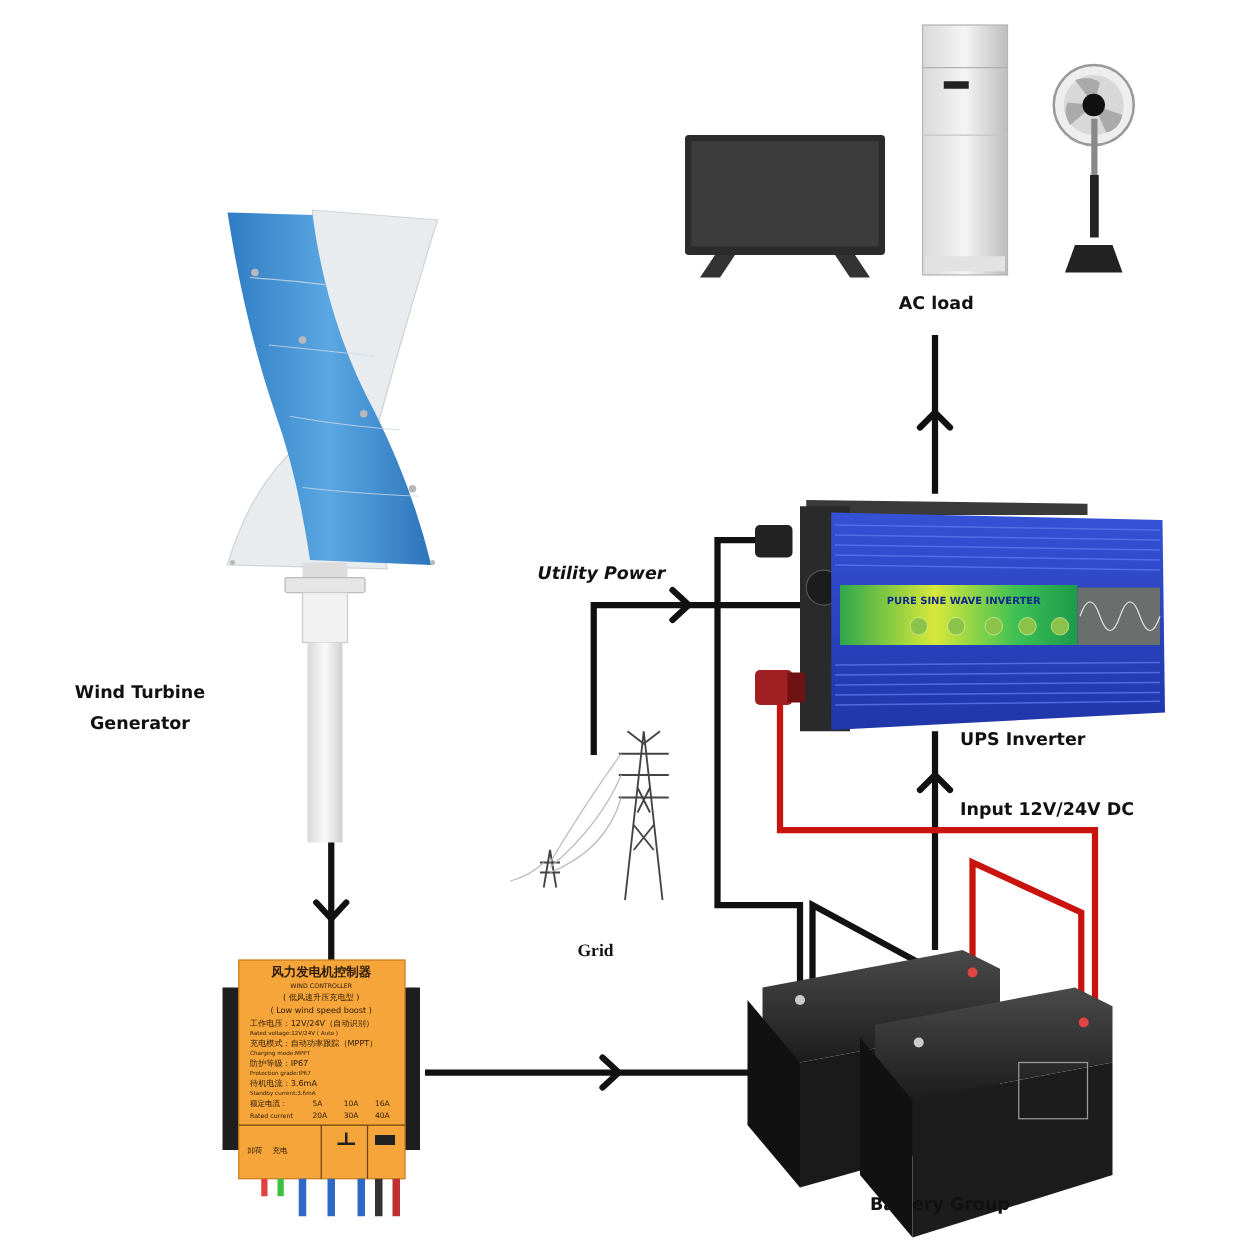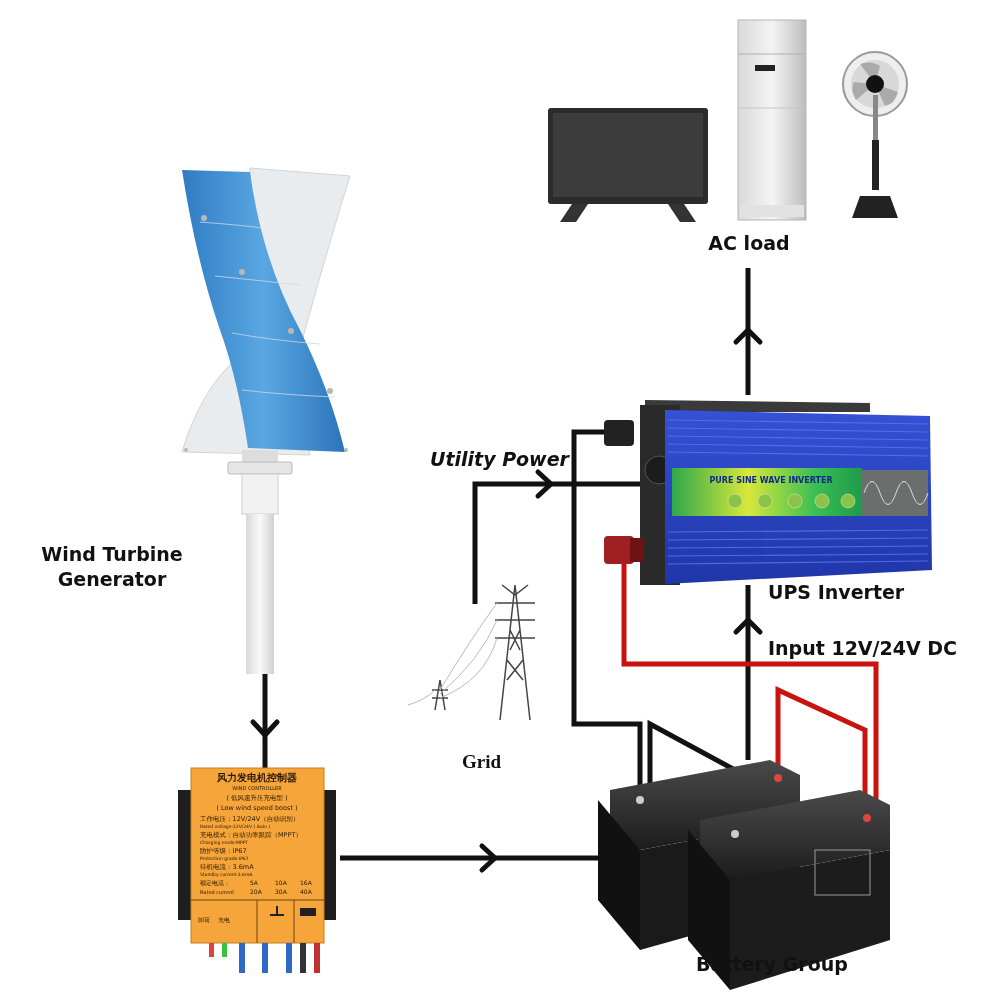--- a/index.html
+++ b/index.html
@@ -1,18 +1,18 @@
 <!DOCTYPE html>
 <html><head>
 <meta charset="utf-8">
 <style>
   html,body{margin:0;padding:0;background:#fff;}
   body{width:1000px;height:1000px;position:relative;overflow:hidden;font-family:"DejaVu Sans","Liberation Sans",sans-serif;}
   #stage{position:absolute;left:0;top:0;width:1000px;height:1000px;}
-  .label{position:absolute;font-weight:bold;color:#111;font-size:19px;line-height:24px;text-align:center;white-space:nowrap;}
+  .label{position:absolute;font-weight:bold;color:#111;font-size:14px;line-height:24px;text-align:center;white-space:nowrap;}
   .ctrl-text{font-family:"DejaVu Sans","Liberation Sans",sans-serif;}
 </style>
 </head>
 <body>
 
 <div id="stage">
 <svg width="1000" height="1000" viewBox="0 0 1000 1000" style="position:absolute;left:0;top:0">
   <defs>
     <linearGradient id="acGrad" x1="0" x2="1">
       <stop offset="0" stop-color="#d9d9d9"></stop>

